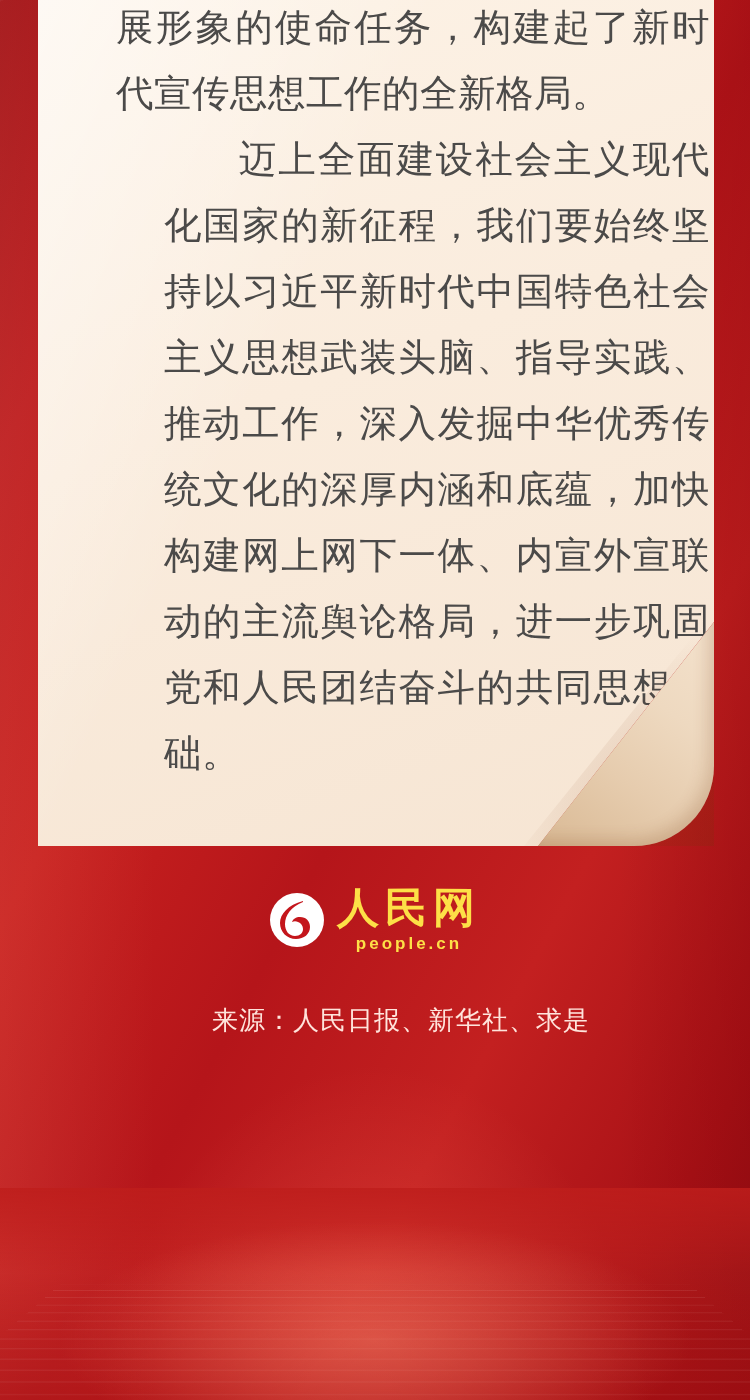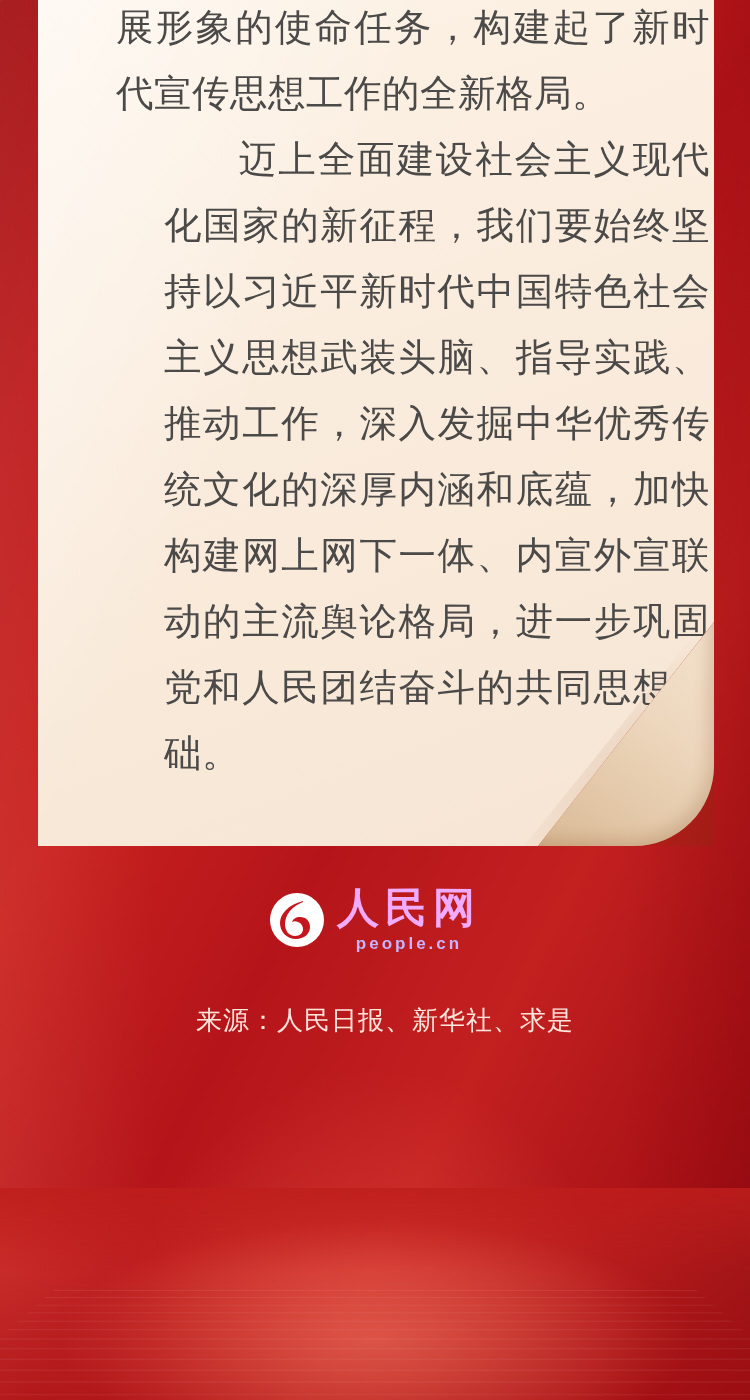--- a/index.html
+++ b/index.html
@@ -117,36 +117,36 @@
     margin-right: 12px;
   }
   .logo-text-block {
     display: flex;
     flex-direction: column;
     align-items: center;
   }
   .logo-cn {
     font-size: 42px;
     font-weight: bold;
-    color: #f0abfc;
+    color: #fde047;
     letter-spacing: 6px;
     line-height: 44px;
   }
   .logo-en {
     font-size: 17px;
-    color: #c4b5fd;
+    color: #fde047;
     letter-spacing: 3px;
     margin-top: 4px;
     font-weight: bold;
   }
 
   
   .credits {
     position: absolute;
-    left: 196px;
+    left: 212px;
     top: 995px;
     color: #ffe4dc;
     font-size: 26px;
     line-height: 50px;
     letter-spacing: 1px;
   }
   .credits div { white-space: nowrap; }
 
   
   .stripes {

